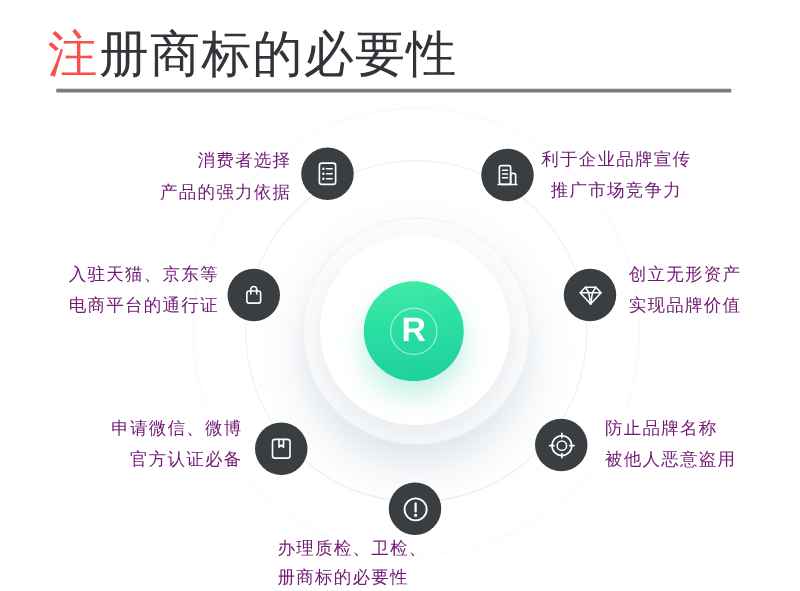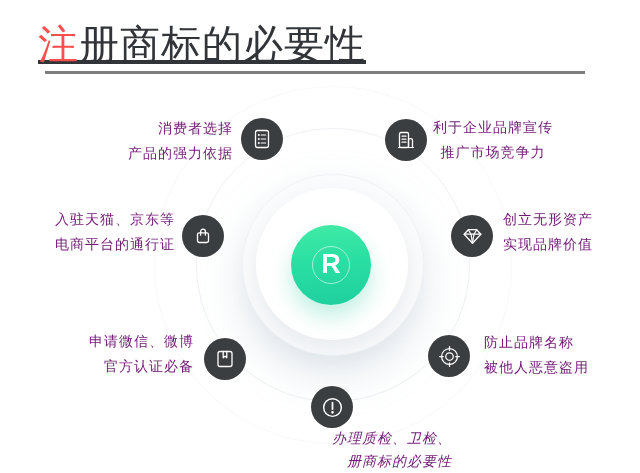--- a/index.html
+++ b/index.html
@@ -5,21 +5,21 @@
   html,body{margin:0;padding:0;}
   body{
     width:640px;height:473px;position:relative;overflow:hidden;
     background:#ffffff;
     font-family:"Liberation Sans","DejaVu Sans",sans-serif;
   }
   
   .title{
     position:absolute;left:38px;top:22px;
     font-size:40px;line-height:44px;color:#313438;
-    letter-spacing:1px;white-space:nowrap;text-decoration:underline;
+    letter-spacing:1px;white-space:nowrap;
   }
   .title .red{color:#f9504e;}
   .title-underline{
     position:absolute;left:45px;top:71px;width:540px;height:3px;
     background:#7d7d7d;
   }
   
   .ring{position:absolute;border-radius:50%;}
   .ring-outer{
     left:154px;top:86px;width:356px;height:356px;
@@ -71,23 +71,23 @@
   
   .label{
     position:absolute;font-size:14px;line-height:25px;color:#701a75;
     letter-spacing:1px;white-space:nowrap;
   }
   .label span{display:block;}
   .t-tl{right:407px;top:116px;text-align:right;}
   .t-tr{left:433px;top:115px;text-align:center;}
   .t-ml{right:465px;top:207px;text-align:left;}
   .t-mr{left:503px;top:207px;text-align:right;}
-  .t-bl{right:446px;top:330px;text-align:right;font-family:Liberation Mono, monospace;}
+  .t-bl{right:446px;top:330px;text-align:right;}
   .t-br{left:484px;top:330px;text-align:left;}
-  .t-bc{left:232px;top:427px;width:220px;text-align:right;line-height:23px;font-style:italic;}
+  .t-bc{left:222px;top:427px;width:220px;text-align:left;line-height:23px;}
 </style>
 </head>
 <body>
 
 <div class="title"><span class="red">注</span><span>册商标的必要性</span></div>
 <div class="title-underline"></div>
 
 <div class="ring ring-outer"></div>
 <div class="ring ring-icons"></div>
 <div class="disc-outer"></div>

